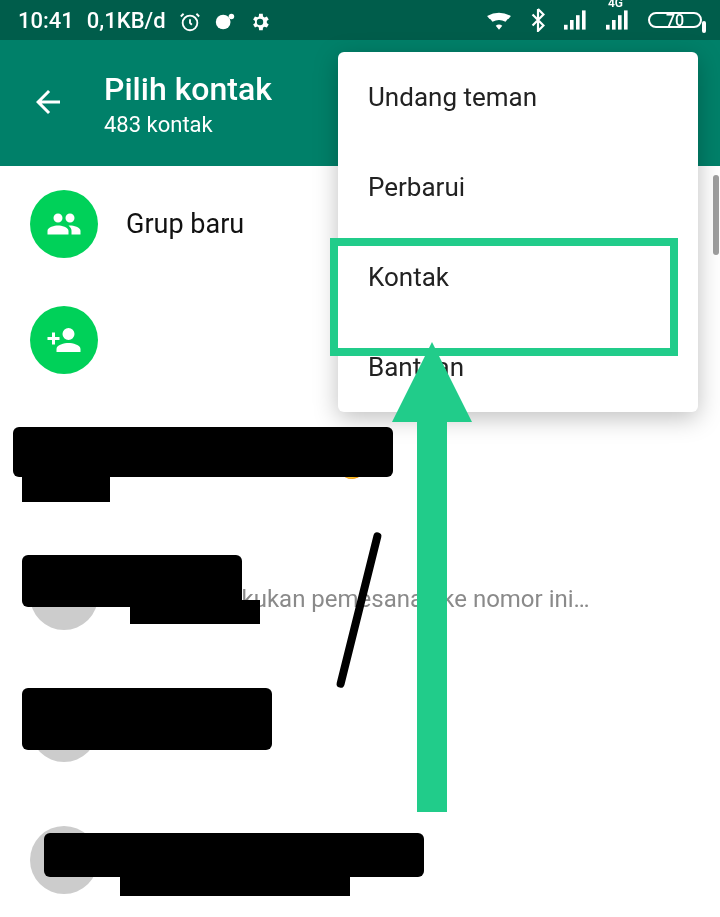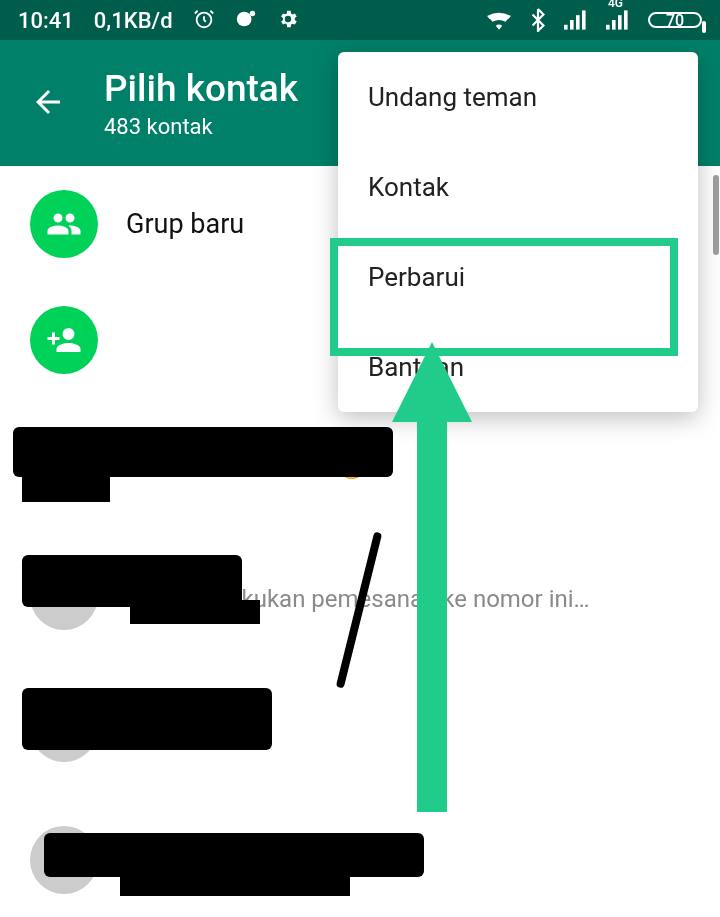--- a/index.html
+++ b/index.html
@@ -16,36 +16,36 @@
   .status-bar {
     height: 40px;
     background: #005d4b;
     color: #fff;
     display: flex;
     align-items: center;
     padding: 0 18px;
     font-size: 22px;
     font-weight: 500;
   }
-  .status-left { display: flex; align-items: flex-start; gap: 20px; }
+  .status-left { display: flex; align-items: flex-end; gap: 13px; }
   .status-right { margin-left: auto; display: flex; align-items: center; gap: 18px; }
   .status-bar svg { display: block; }
 
   
   .app-bar {
     height: 126px;
     background: #008069;
     color: #fff;
     display: flex;
     align-items: center;
     padding: 0 10px 0 24px;
   }
   .back-btn { width: 48px; height: 48px; display:flex; align-items:center; justify-content:center; border:none; background:none; cursor:pointer; }
   .title-block { margin-left: 32px; }
-  .title-block .title { font-size: 37px; font-weight: 500; }
+  .title-block .title { font-size: 32px; font-weight: 500; }
   .title-block .subtitle { font-size: 22px; margin-top: 4px; }
 
   
   .list { }
   .row {
     display: flex;
     align-items: center;
     height: 116px;
     padding: 0 20px 0 30px;
     background:#fff;
@@ -271,24 +271,24 @@
     </div>
   </div>
 
 </div>
 
 <div class="menu">
   <div class="menu-item">
     <span>Undang teman</span>
   </div>
   <div class="menu-item">
+    <span>Perbarui</span>
+  </div>
+  <div class="menu-item">
     <span>Kontak</span>
-  </div>
-  <div class="menu-item">
-    <span>Perbarui</span>
   </div>
   <div class="menu-item">
     <span>Bantuan</span>
   </div>
 </div>
 
 <div class="anno-box"></div>
 
 <svg class="anno-arrow" viewBox="0 0 80 480">
   <polygon points="40,0 80,80 55,80 55,470 25,470 25,80 0,80" fill="#21cc8a"></polygon>

